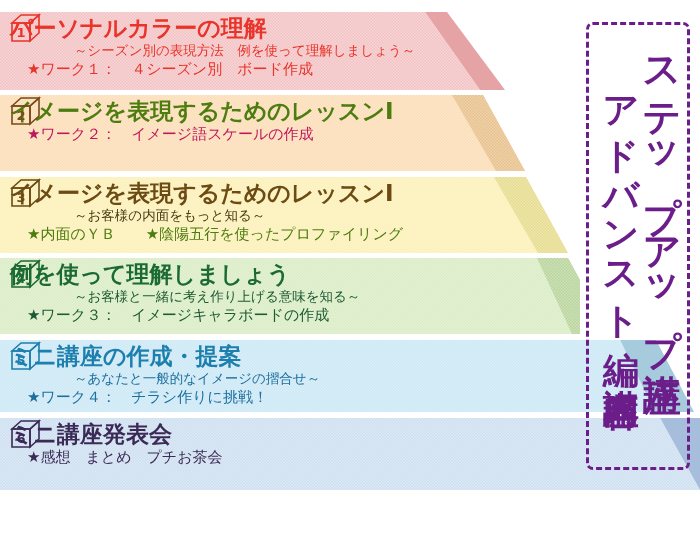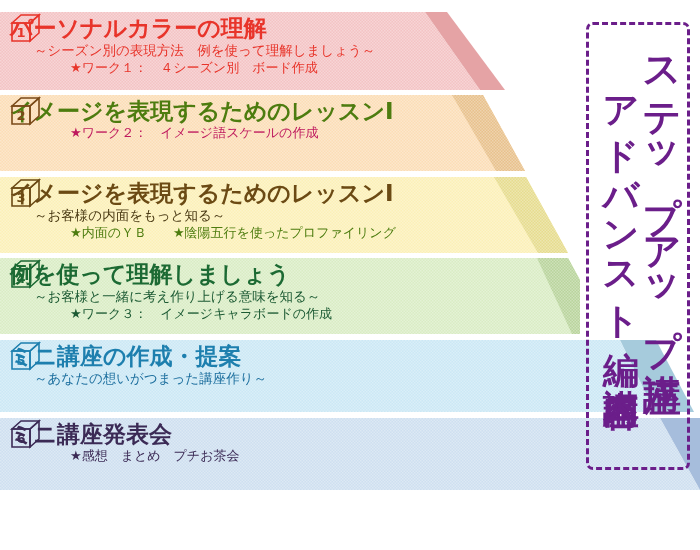--- a/index.html
+++ b/index.html
@@ -33,27 +33,27 @@
   .cube{width:34px;height:32px;flex:0 0 34px;}
   .ttl{
     font-weight:bold;
     font-size:23px;
     letter-spacing:0px;
     white-space:nowrap;
     line-height:1.05;
   }
   .sub{
     font-size:13.5px;
-    margin-left:24px;
+    margin-left:64px;
     line-height:1.35;
     white-space:nowrap;
   }
   .work{
-    font-size:13px;
-    margin-left:60px;
+    font-size:15px;
+    margin-left:17px;
     line-height:1.35;
     white-space:nowrap;
   }
 
   
   #titlepanel{
     position:absolute;
     left:586px;top:22px;
     width:104px;height:448px;
     border:3px dashed #6b1e8a;
@@ -212,21 +212,22 @@
       <div class="content">
         <div class="rowtitle">
           <svg class="cube" viewBox="0 0 34 32">
             <polygon points="2,11 2,29 20,29 20,11" fill="none" stroke="#1d7fae" stroke-width="1.6"></polygon>
             <polygon points="2,11 11,3 29,3 20,11" fill="none" stroke="#1d7fae" stroke-width="1.6"></polygon>
             <polygon points="20,11 29,3 29,21 20,29" fill="none" stroke="#1d7fae" stroke-width="1.6"></polygon>
             <text x="11" y="25" font-size="13" font-weight="bold" text-anchor="middle" fill="#1d7fae" font-family="DejaVu Sans, sans-serif">5</text>
           </svg>
           <span class="ttl" style="color:#1d7fae;">ミニ講座の作成・提案</span>
         </div>
-        <div class="sub" style="color:#1d6f9e;">～あなたの想いがつまった講座作り～</div>
+        <div class="sub" style="color:#1d6f9e;">～あなたと一般的なイメージの摺合せ～</div>
+        <div class="work" style="color:#1d6f9e;">★ワーク４：　チラシ作りに挑戦！</div>
       </div>
     </div>
 
     <div class="band" id="band6" style="top:418px;height:72px;width:700px;">
       <svg width="700" height="72" viewBox="0 0 700 72">
         <polygon points="0,0 660,0 700,72 0,72" fill="#cedff0"></polygon>
         <polygon points="660,0 700,0 700,72" fill="#a6bddc"></polygon>
         <polygon points="0,0 660,0 700,72 0,72" fill="url(#dots6)" opacity="0.35"></polygon>
         <defs>
           <pattern id="dots6" width="3" height="3" patternUnits="userSpaceOnUse">

